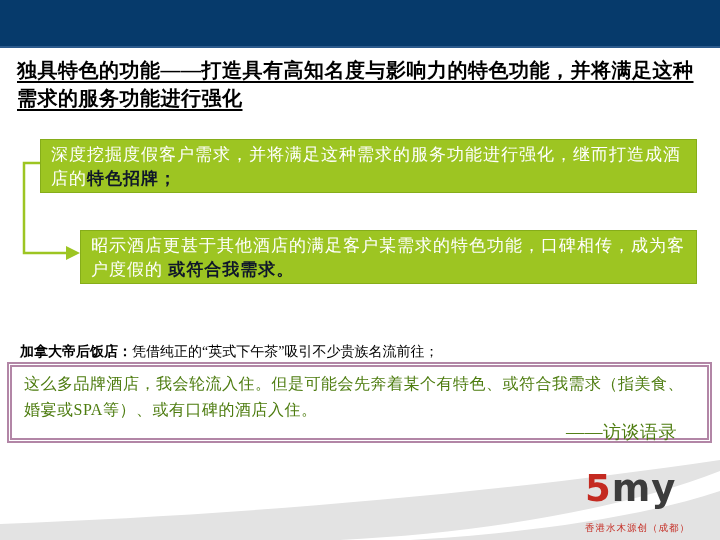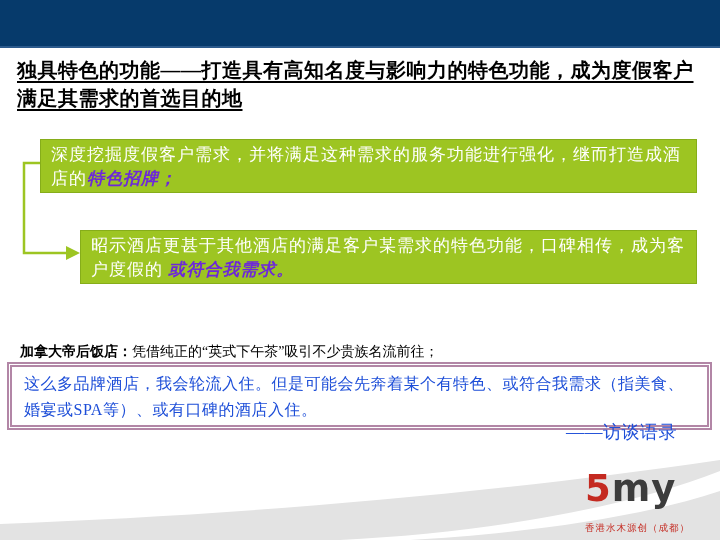--- a/index.html
+++ b/index.html
@@ -37,23 +37,22 @@
     position: absolute;
     background: #9dc522;
     border: 1px solid #86ad1a;
     color: #ffffff;
     font-size: 17px;
     line-height: 24px;
     letter-spacing: 1px;
     padding: 3px 10px;
   }
   .green-box .hl {
-    color: #6d28d9;
+    color: #0f172a;
     font-weight: bold;
-    font-style: italic;
   }
   .box-1 { left: 40px; top: 139px; width: 657px; height: 54px; }
   .box-2 { left: 80px; top: 230px; width: 617px; height: 54px; }
   .connector-svg {
     position: absolute;
     left: 15px; top: 155px;
     width: 80px; height: 110px;
   }
   .examples {
     position: absolute;
@@ -61,28 +60,28 @@
     width: 690px;
     font-size: 14px;
     line-height: 22px;
     color: #000;
     margin-top: 44px;
   }
   .examples .lead { font-weight: bold; }
   .quote-box {
     position: absolute;
     left: 7px; top: 362px;
-    width: 705px; height: 68px;
+    width: 705px; height: 81px;
     border: 5px double #b286a6;
     background: #ffffff;
     padding: 4px 12px 12px 12px;
     font-size: 16px;
     line-height: 26px;
     letter-spacing: 0.5px;
-    color: #1d4ed8;
+    color: #4d7c0f;
   }
   .quote-attrib {
     text-align: right;
     padding-right: 18px;
     font-size: 18px;
     line-height: 18px;
   }
   .footer-svg {
     position: absolute;
     left: 0; top: 455px;
@@ -112,21 +111,21 @@
     white-space: nowrap;
   }
 </style>
 </head>
 <body>
 
 <div class="slide">
 
   <div class="top-band"></div>
 
-  <div class="slide-title">独具特色的功能——打造具有高知名度与影响力的特色功能，成为度假客户满足其需求的首选目的地</div>
+  <div class="slide-title">独具特色的功能——打造具有高知名度与影响力的特色功能，并将满足这种需求的服务功能进行强化</div>
 
   <svg class="connector-svg" viewBox="0 0 80 110" xmlns="http://www.w3.org/2000/svg">
     <path d="M25,8 H9 V98 H51" fill="none" stroke="#9dc522" stroke-width="2.5"></path>
     <polygon points="51,91 65,98 51,105" fill="#9dc522"></polygon>
   </svg>
 
   <div class="green-box box-1">
     <span>深度挖掘度假客户需求，并将满足这种需求的服务功能进行强化，继而打造成酒店的</span><span class="hl">特色招牌</span><span class="hl">；</span>
   </div>
 

